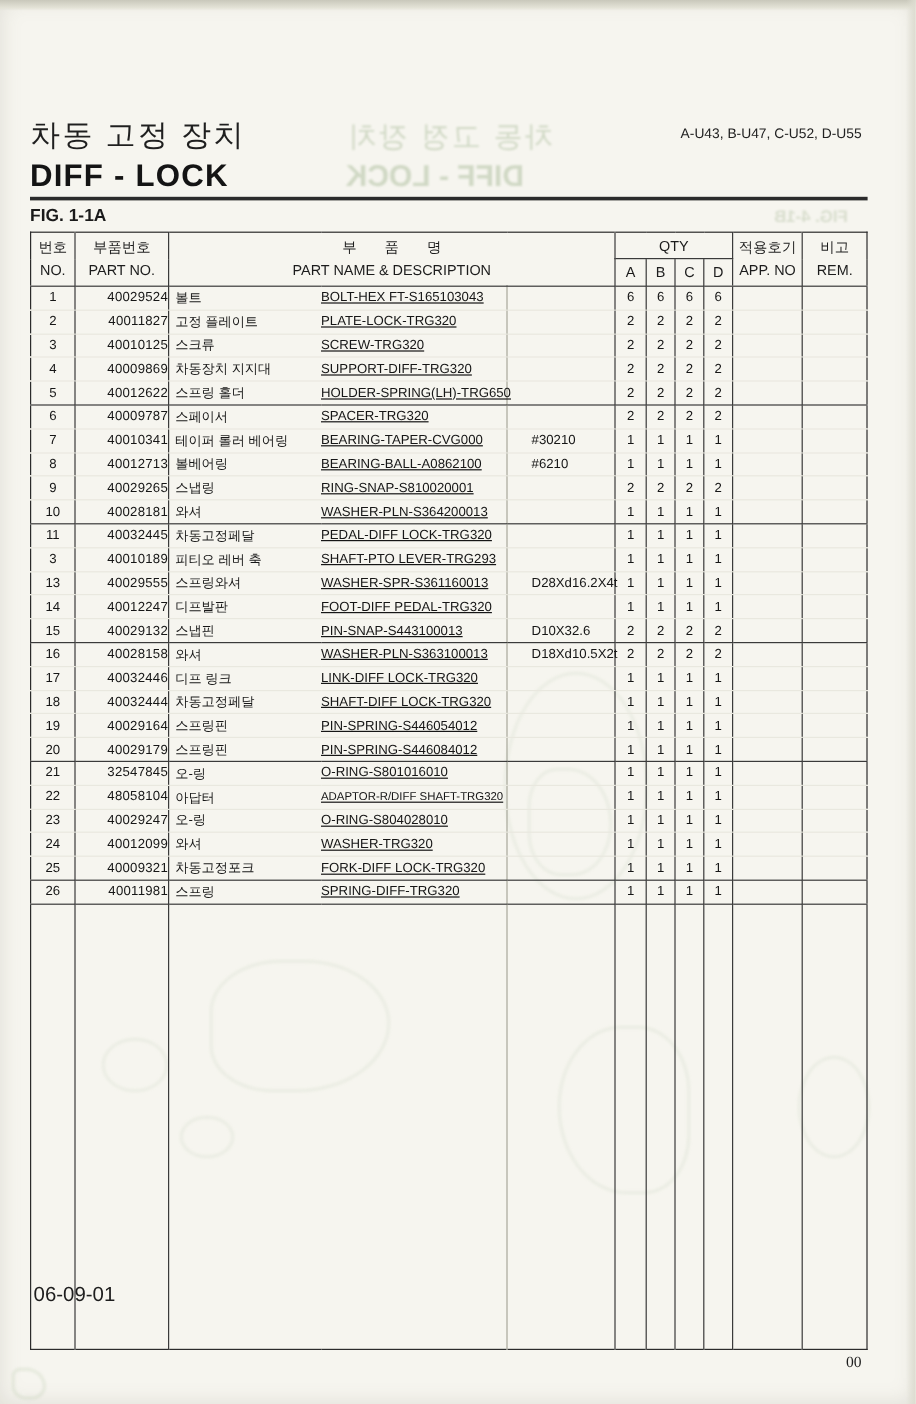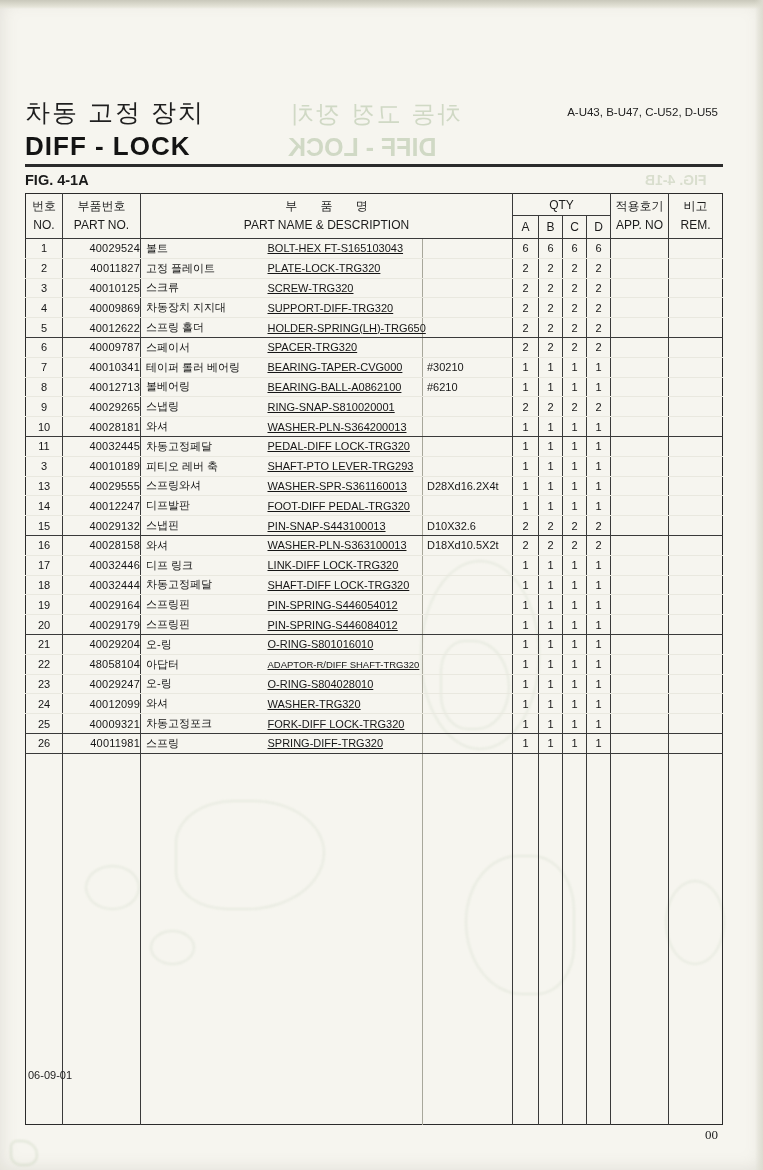--- a/index.html
+++ b/index.html
@@ -64,27 +64,27 @@
 
   tbody td { font-size:11px; color:#161616; height:19.8px;
     vertical-align:middle; white-space:nowrap; overflow:visible; }
   tbody tr.data-row td { border-bottom:1px solid #e9e8df; }
   tbody tr.group-end td { border-bottom:1px solid #3a3a3a; }
   .c-no   { text-align:center; border-right:1px solid #3a3a3a; }
   .c-pn   { text-align:right; border-right:1px solid #3a3a3a; letter-spacing:.2px; }
   .c-kr   { padding-left:5px; }
   .c-en   { border-right:1px solid #a8a79b;text-decoration:underline; }
   .c-en.long { font-size:9.5px; }
-  .c-spec { padding-left:4px; border-right:1px solid #3a3a3a; }
+  .c-spec { padding-left:20px; border-right:1px solid #3a3a3a; }
   .c-q    { text-align:center; border-right:1px solid #3a3a3a; }
   .c-app  { border-right:1px solid #3a3a3a; }
   tr.filler td { height:371px; border-bottom:none; }
 
   
-  .foot-left  { position:absolute; left:28px;  top:1069px; font-size:11px; color:#1d1d1d; }
+  .foot-left  { position:absolute; left:28px;  top:1069px; font-size:17px; color:#1d1d1d; }
   .foot-right { position:absolute; right:45px; top:1127px; font-size:13px; color:#1d1d1d;font-family:Liberation Serif, serif; }
 </style>
 </head>
 <body>
 
 <div class="page">
   <div class="scan-top"></div>
   <div class="scan-right"></div>
 
   <div class="ghost g-kr">차동 고정 장치</div>
@@ -96,21 +96,21 @@
   <div class="ghost-blob gb4"></div>
   <div class="ghost-blob gb5"></div>
   <div class="ghost-blob gb6"></div>
   <div class="ghost-blob gb7"></div>
   <div class="ghost-blob gb8"></div>
 
   <div class="title-kr">차동 고정 장치</div>
   <div class="models">A-U43, B-U47, C-U52, D-U55</div>
   <div class="title-en">DIFF - LOCK</div>
   <div class="rule"></div>
-  <div class="fig">FIG. 4-1A</div>
+  <div class="fig">FIG. 1-1A</div>
 
   <table class="parts">
     <colgroup>
       <col class="w-no">
         <col class="w-pn">
         <col class="w-kr">
         <col class="w-en">
         <col class="w-spec">
       <col class="w-qa">
         <col class="w-qb">
@@ -402,21 +402,21 @@
     <td class="c-spec"></td>
     <td class="c-q">1</td>
     <td class="c-q">1</td>
     <td class="c-q">1</td>
     <td class="c-q">1</td>
     <td class="c-app"></td>
     <td class="c-rem"></td>
   </tr>
         <tr class="data-row">
     <td class="c-no">21</td>
-    <td class="c-pn">40029204</td>
+    <td class="c-pn">32547845</td>
     <td class="c-kr">오-링</td>
     <td class="c-en">O-RING-S801016010</td>
     <td class="c-spec"></td>
     <td class="c-q">1</td>
     <td class="c-q">1</td>
     <td class="c-q">1</td>
     <td class="c-q">1</td>
     <td class="c-app"></td>
     <td class="c-rem"></td>
   </tr>

